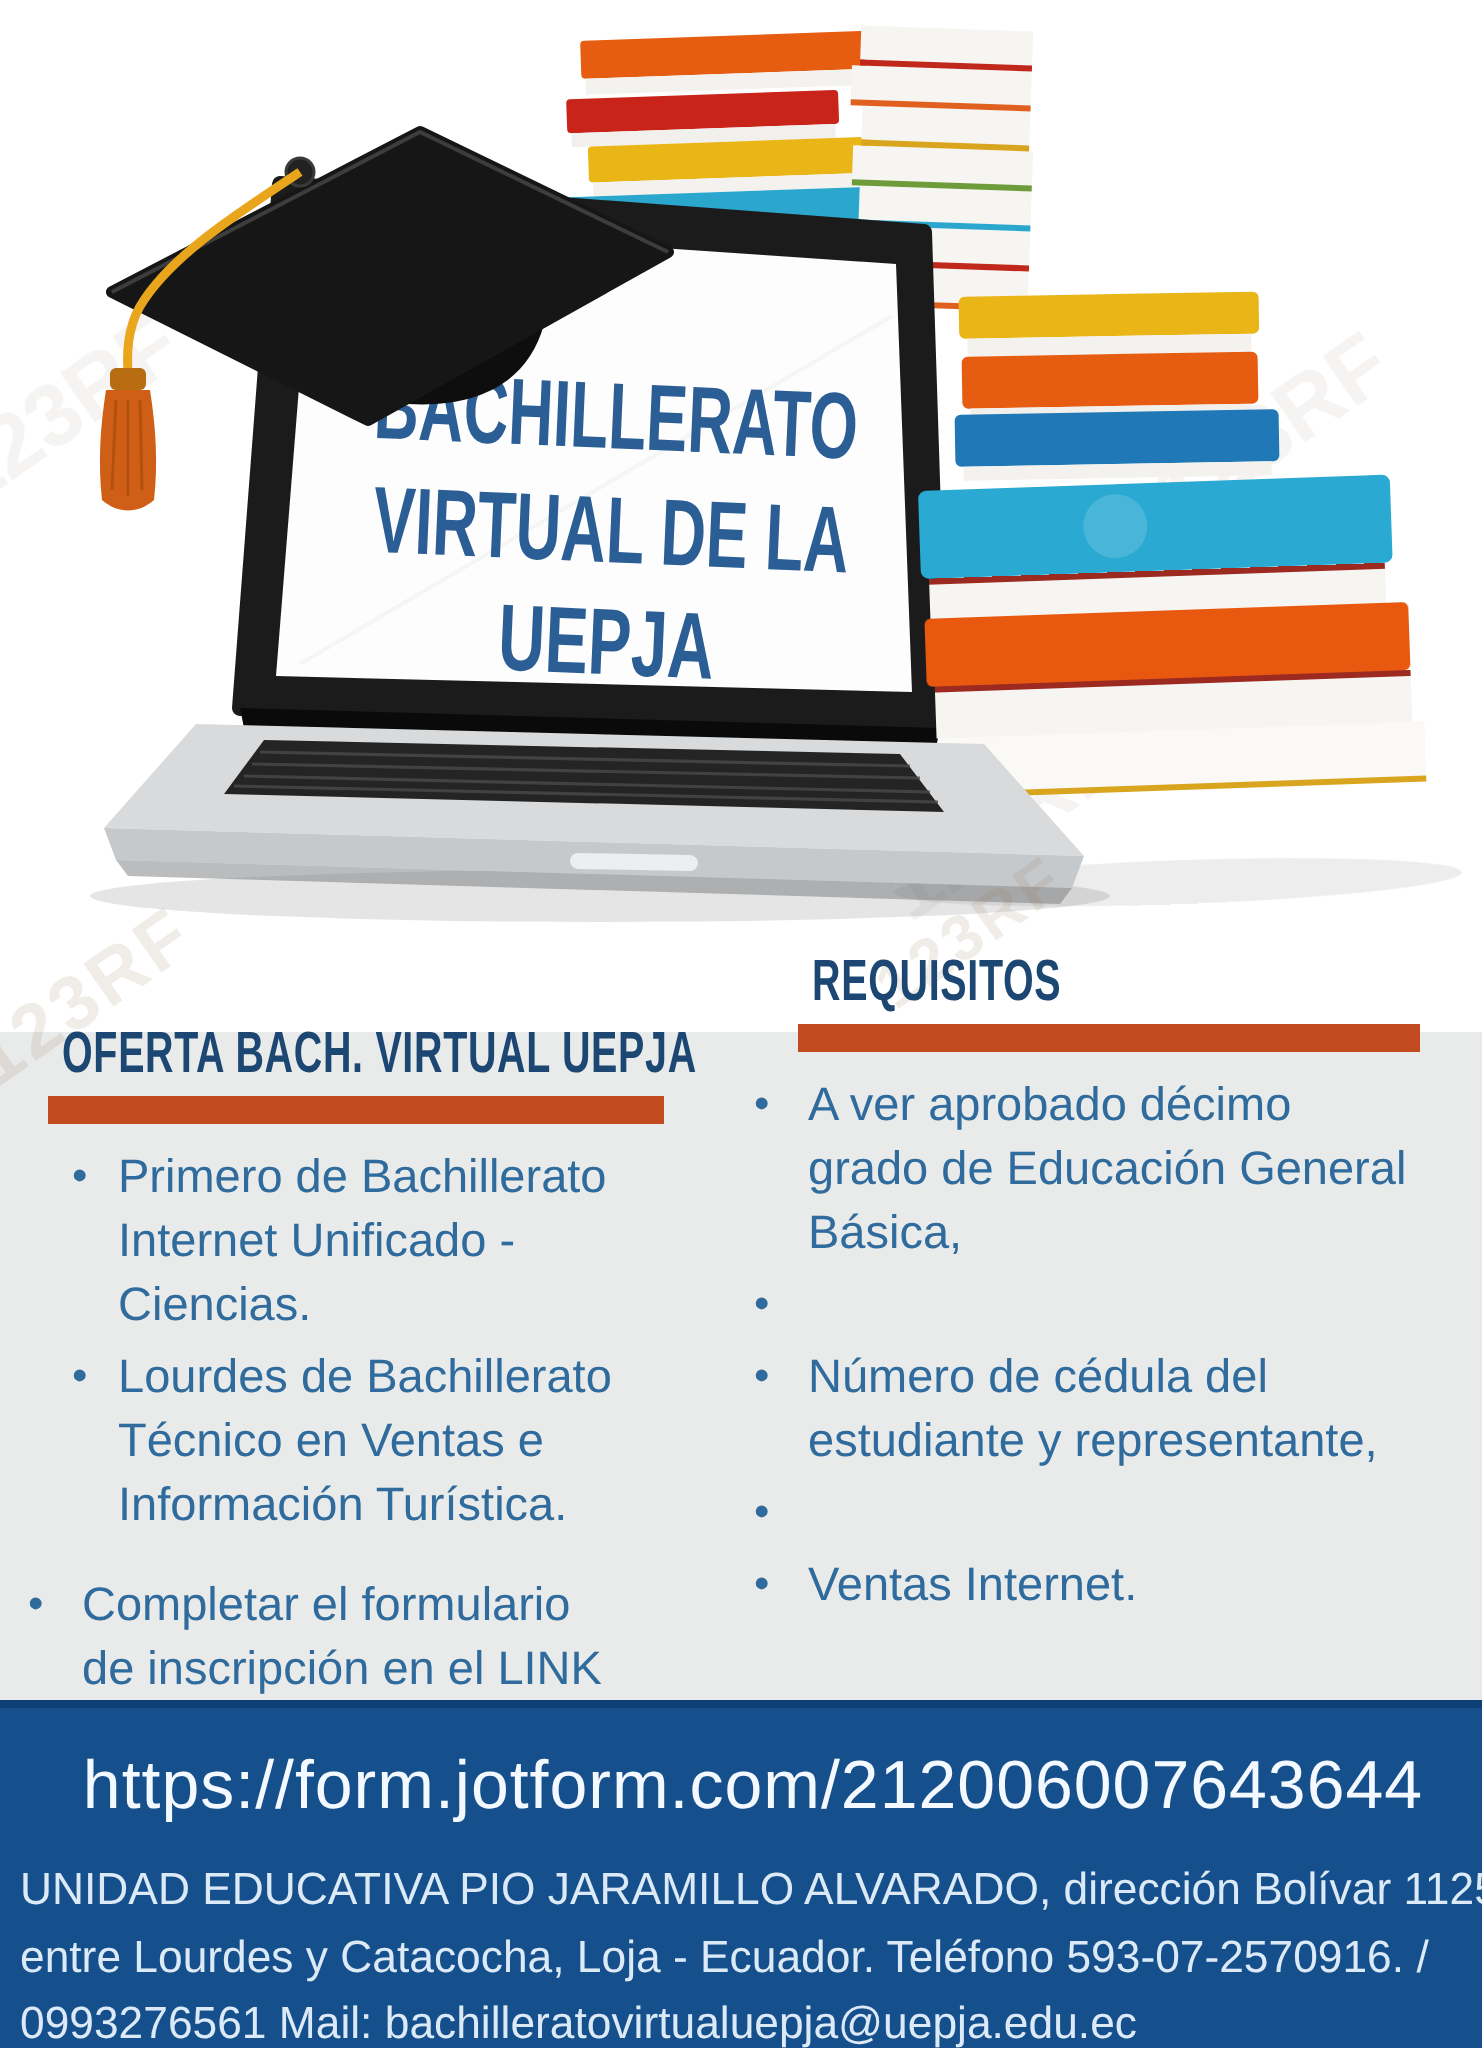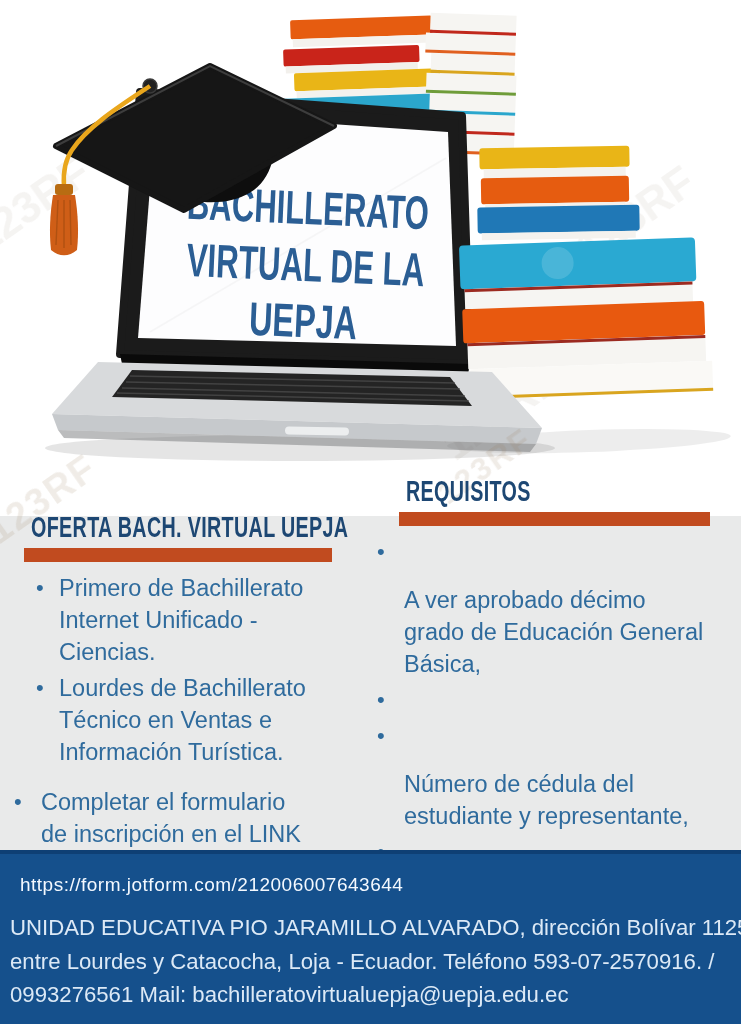--- a/index.html
+++ b/index.html
@@ -26,27 +26,27 @@
   ul.blist{list-style:none;margin:10px 0 0 0;padding:0;font-size:23.5px;line-height:32px;color:#2f6b9d;}
   ul.blist li{display:flex;margin:0 0 4px 0;}
   .dot{flex:0 0 23px;font-size:22px;}
   .col-left ul.first{padding-left:12px;}
   .col-left ul.first .txt{display:block;width:285px;}
   .note-list{margin-left:-10px !important;margin-top:18px !important;}
   .note-list .dot{flex:0 0 27px;}
   .note-list .txt{display:block;width:270px;}
   .col-right ul.blist{margin-left:-22px;}
   .col-right .dot{flex:0 0 27px;}
-  .col-right .txt{display:block;width:304px;margin-top:48px;}
+  .col-right .txt{display:block;width:304px;}
   .footer{
     position:absolute;top:850px;left:0;width:741px;height:174px;background:#15508c;
     border-top:4px solid #0e3f74;box-sizing:border-box;padding:12px 8px 0 18px;
   }
   .footer .link{
-    font-size:19px;color:#f4f9ff;margin:8px 0 15px 2px;letter-spacing:.5px;cursor:pointer;
+    font-size:34px;color:#f4f9ff;margin:8px 0 15px 2px;letter-spacing:.5px;cursor:pointer;text-align:center;
   }
   .footer .addr{
     font-size:22.5px;line-height:33.5px;color:#dce9f6;margin-left:-8px;
     transform:scaleX(.985);transform-origin:left center;white-space:nowrap;
   }
 </style>
 </head>
 <body>
 
 <div class="poster">

